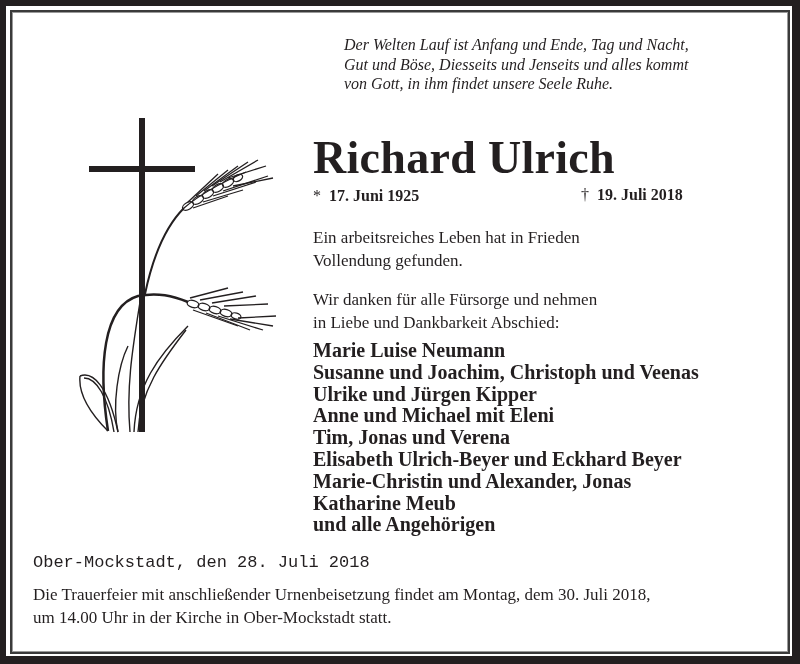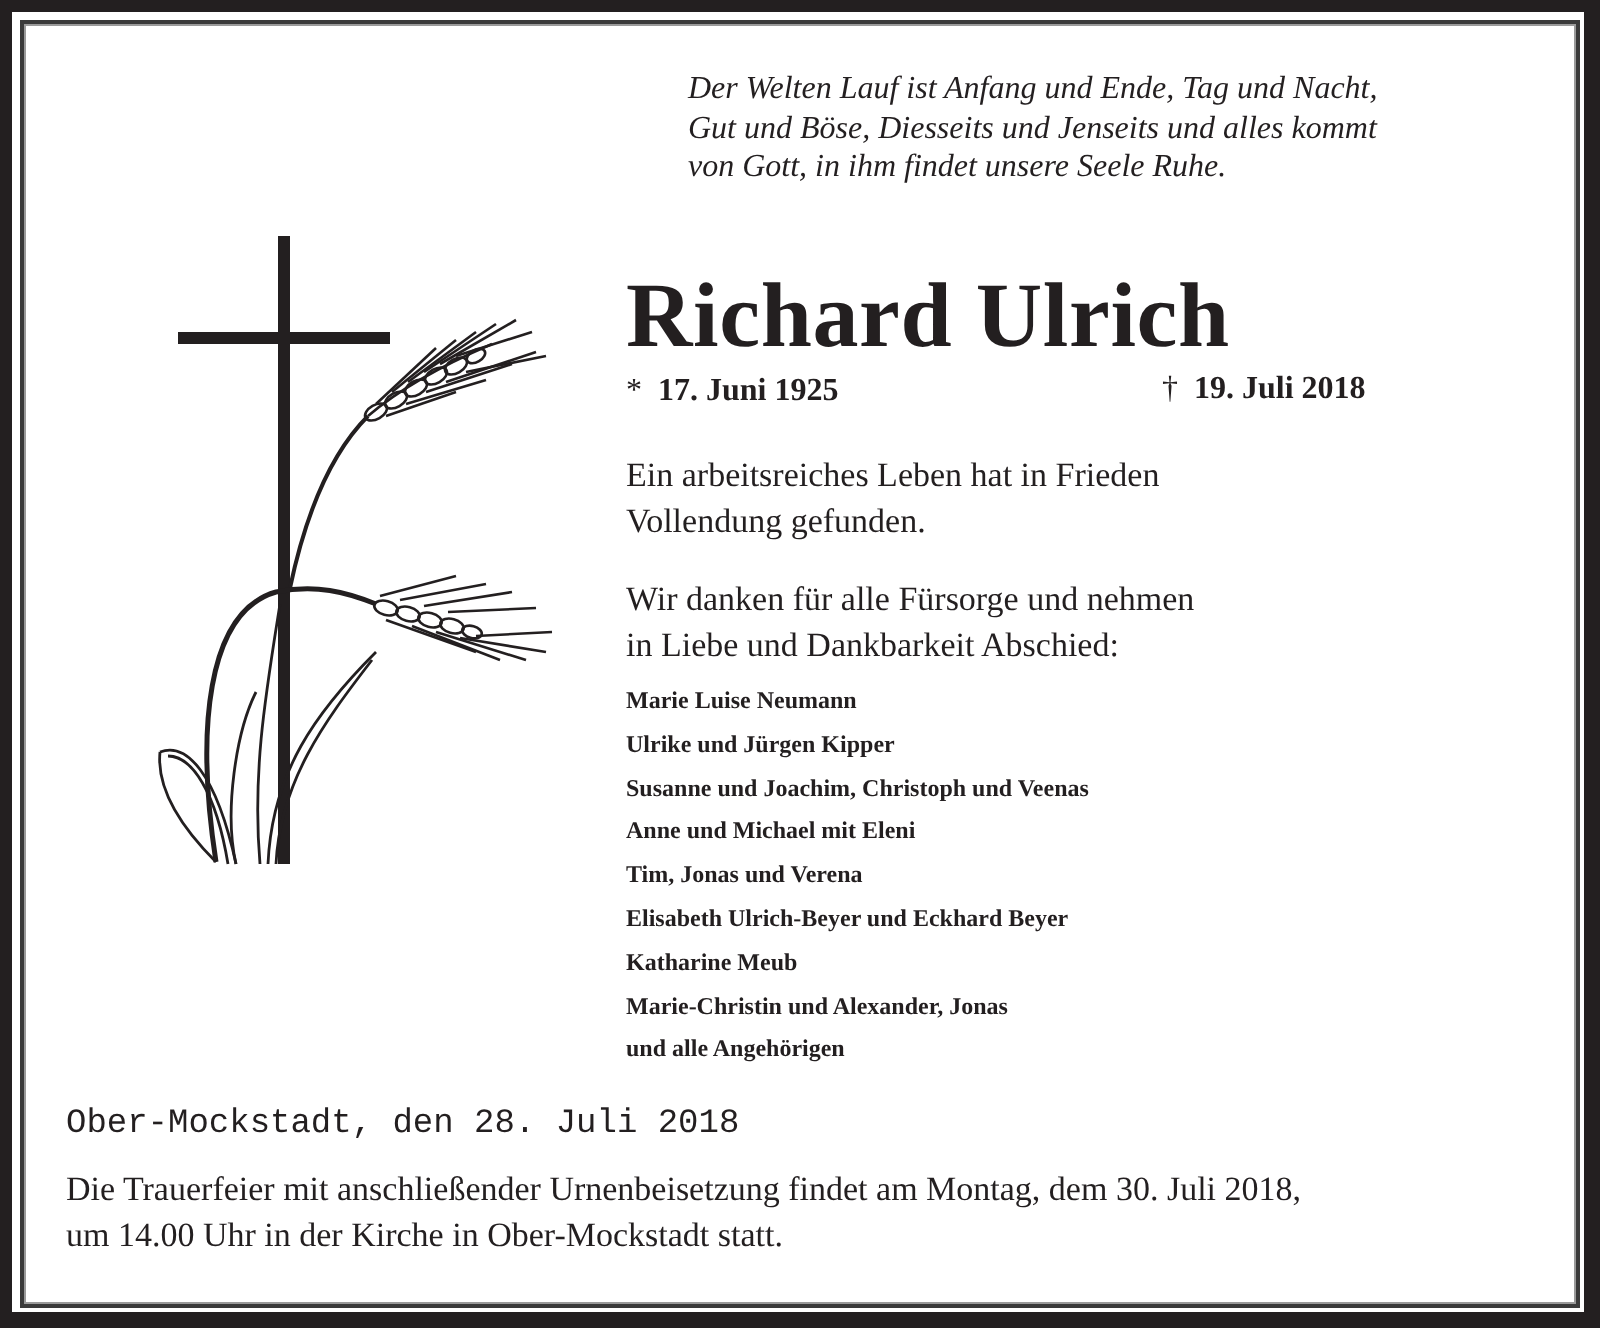--- a/index.html
+++ b/index.html
@@ -9,21 +9,21 @@
   .motto { position:absolute; right:36px; top:35px; width:420px; text-align:left; font-style:italic; font-size:16px; line-height:19.5px; color:#231f20; }
   .motto div { white-space:nowrap; }
   .name { position:absolute; left:313px; top:132px; font-size:46px; font-weight:bold; letter-spacing:0.3px; line-height:52px; white-space:nowrap; }
   .dates { position:absolute; left:313px; top:186px; font-size:16px; font-weight:bold; white-space:nowrap; }
   .dates .birth { position:absolute; left:0; top:1px;text-align:center; }
   .dates .death { position:absolute; left:220px; top:0;margin-left:48px; }
   .dates .sym { font-weight:normal; margin-right:8px; }
   .para { position:absolute; left:313px; font-size:17px; line-height:23px; white-space:nowrap; }
   .p1 { top:226px; }
   .p2 { top:288px; }
-  .family { position:absolute; left:313px; top:340px; font-size:12px; font-weight:bold; line-height:21.8px; white-space:nowrap; }
+  .family { position:absolute; left:313px; top:340px; font-size:20px; font-weight:bold; line-height:21.8px; white-space:nowrap; }
   .place { position:absolute; left:33px; top:553px; font-size:17px; white-space:nowrap;font-family:Liberation Mono, monospace; }
   .funeral { position:absolute; left:33px; top:583px; font-size:17px; line-height:23px; white-space:nowrap; }
   .art { position:absolute; left:78px; top:116px; width:200px; height:320px; }
 </style>
 </head>
 <body>
 
 <div class="outer"></div>
 <div class="inner"></div>
 
@@ -105,27 +105,27 @@
   <div>Vollendung gefunden.</div>
 </div>
 
 <div class="para p2">
   <div>Wir danken für alle Fürsorge und nehmen</div>
   <div>in Liebe und Dankbarkeit Abschied:</div>
 </div>
 
 <div class="family">
   <div>Marie Luise Neumann</div>
+  <div>Susanne und Joachim, Christoph und Veenas</div>
   <div>Ulrike und Jürgen Kipper</div>
-  <div>Susanne und Joachim, Christoph und Veenas</div>
   <div>Anne und Michael mit Eleni</div>
   <div>Tim, Jonas und Verena</div>
   <div>Elisabeth Ulrich-Beyer und Eckhard Beyer</div>
+  <div>Marie-Christin und Alexander, Jonas</div>
   <div>Katharine Meub</div>
-  <div>Marie-Christin und Alexander, Jonas</div>
   <div>und alle Angehörigen</div>
 </div>
 
 <div class="place">Ober-Mockstadt, den 28. Juli 2018</div>
 
 <div class="funeral">
   <div>Die Trauerfeier mit anschließender Urnenbeisetzung findet am Montag, dem 30. Juli 2018,</div>
   <div>um 14.00 Uhr in der Kirche in Ober-Mockstadt statt.</div>
 </div>
 

